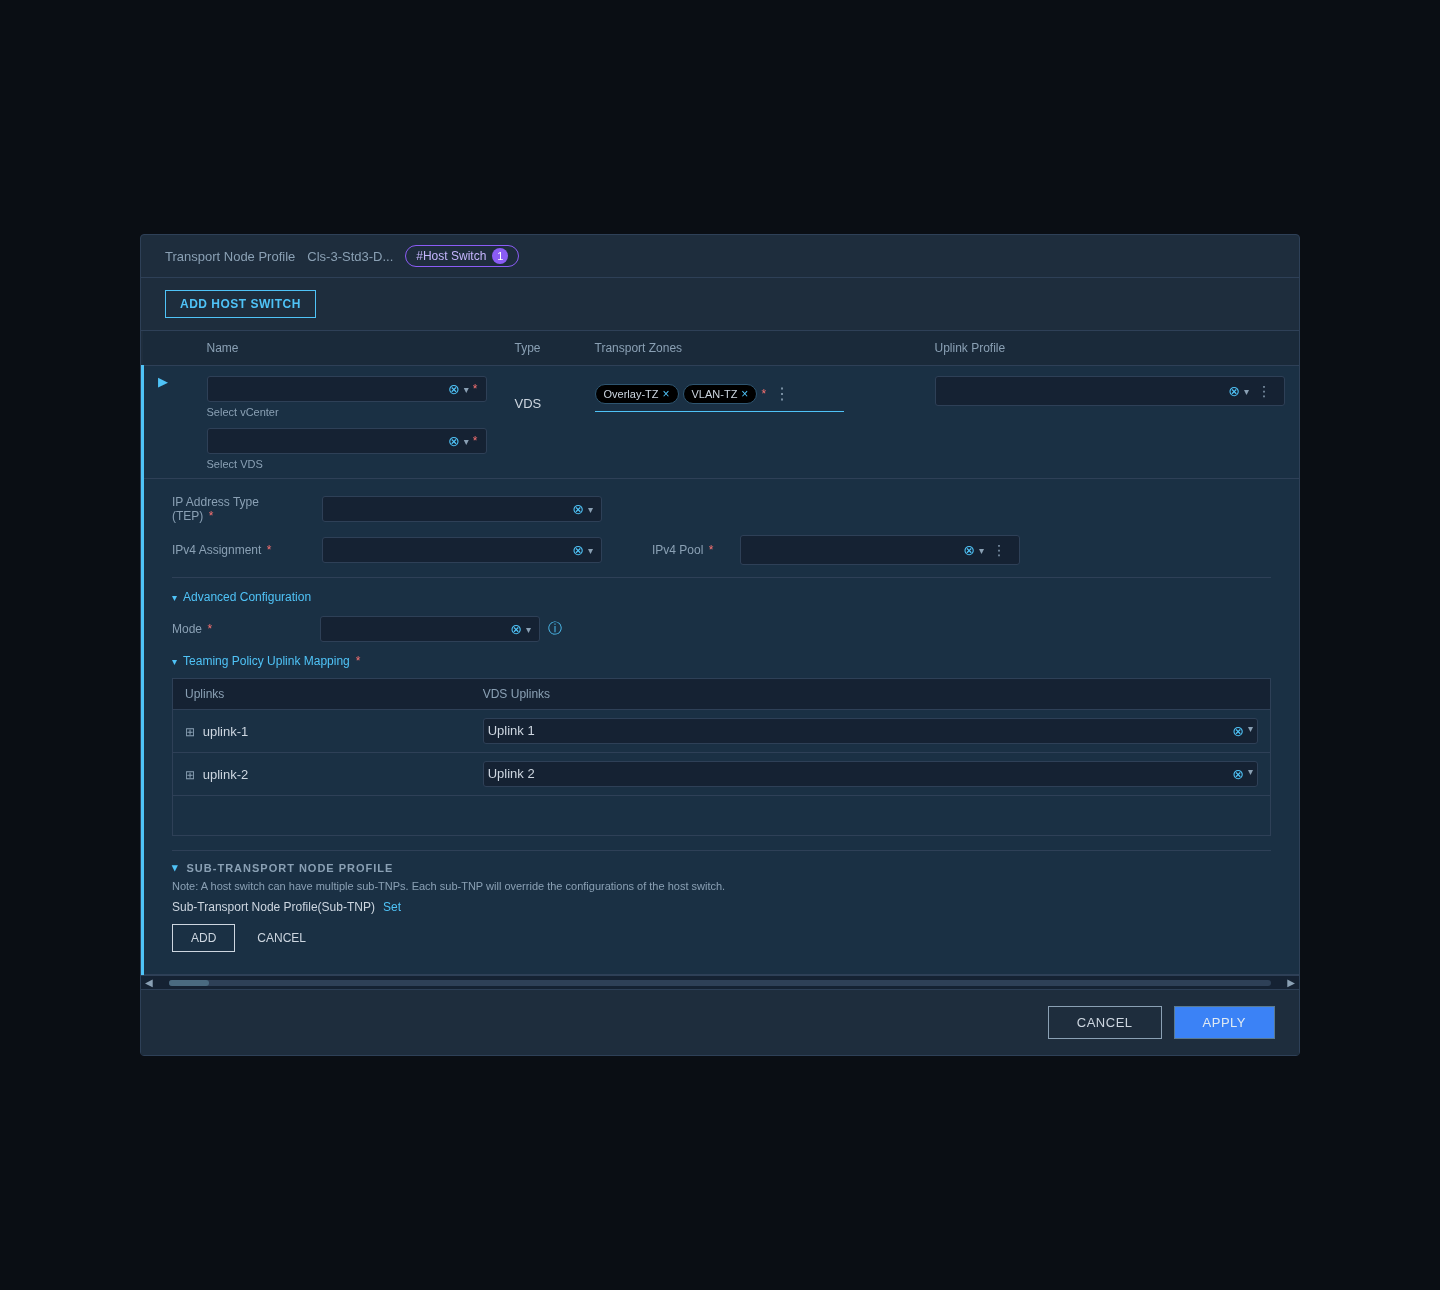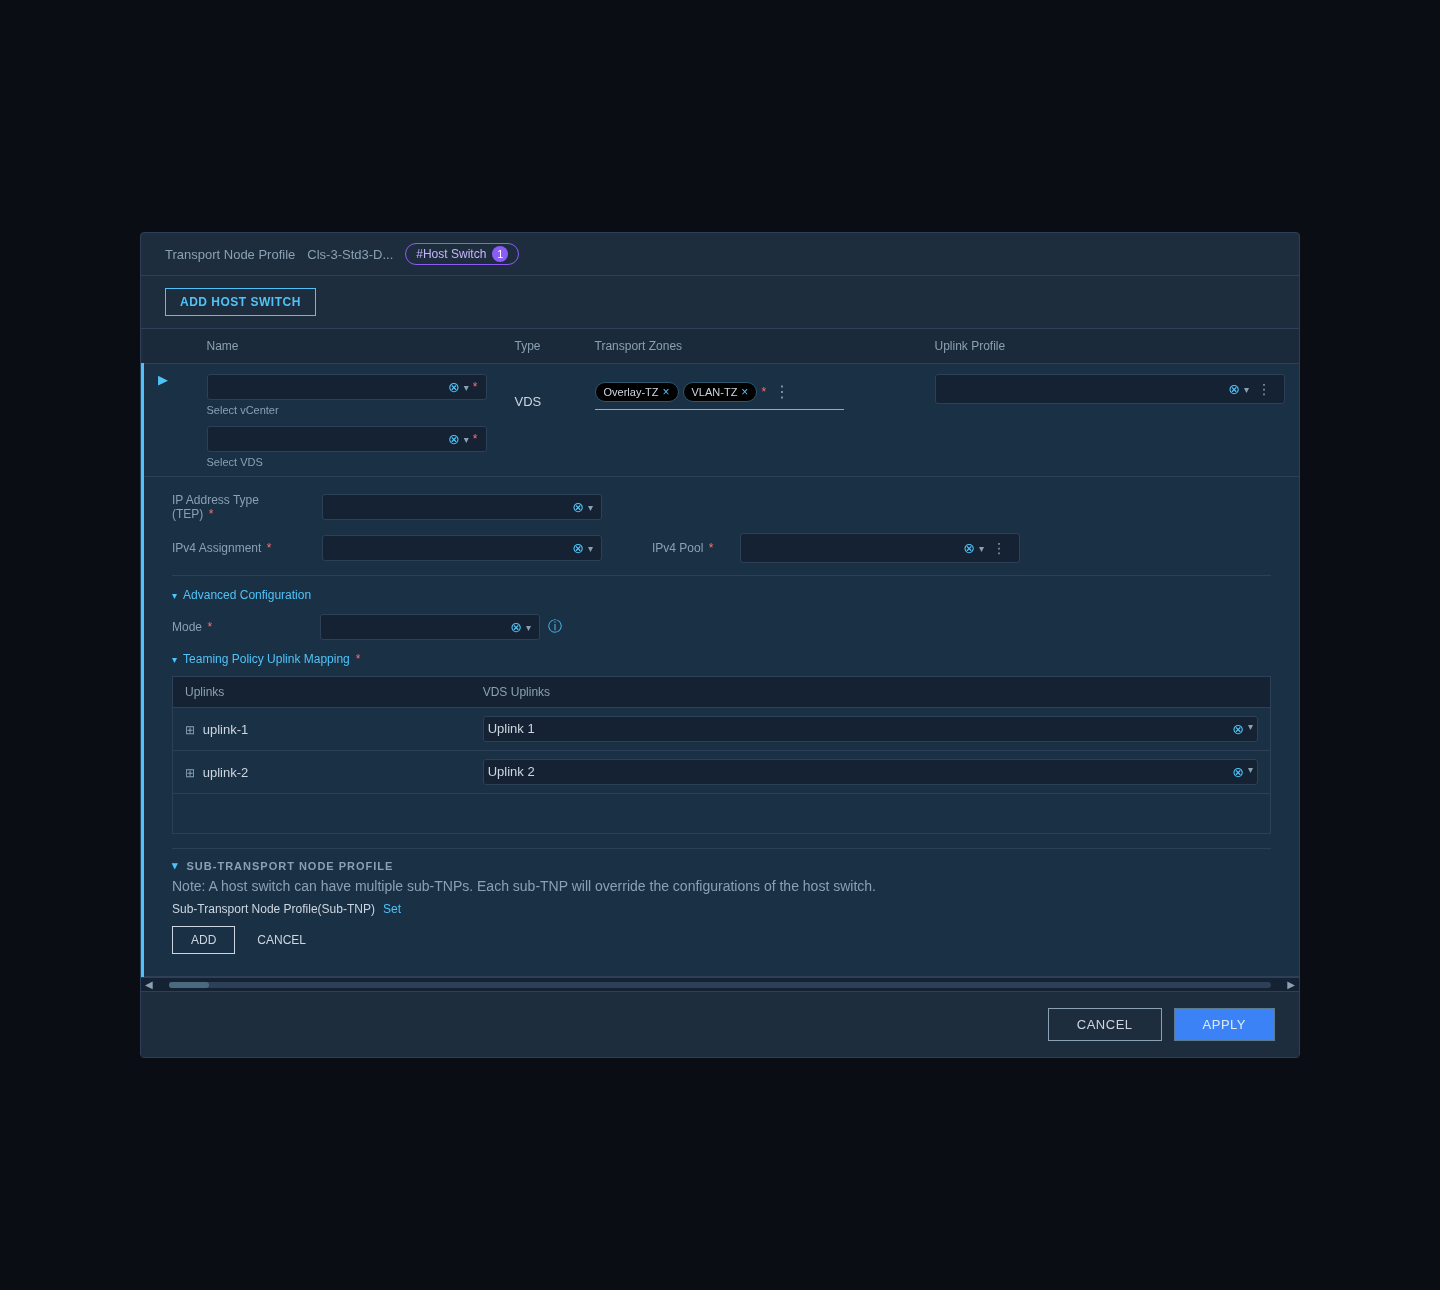--- a/index.html
+++ b/index.html
@@ -296,21 +296,21 @@
       align-items: center;
       gap: 8px;
       color: #8aa0b4;
       font-size: 11px;
       letter-spacing: 1px;
       font-weight: 600;
       margin-bottom: 6px;
     }
     .sub-transport-note {
       color: #8aa0b4;
-      font-size: 14px;
+      font-size: 11px;
       margin-bottom: 8px;
     }
     .sub-transport-row {
       display: flex;
       align-items: center;
       gap: 8px;
       font-size: 12px;
       margin-bottom: 10px;
     }
     .set-link {

